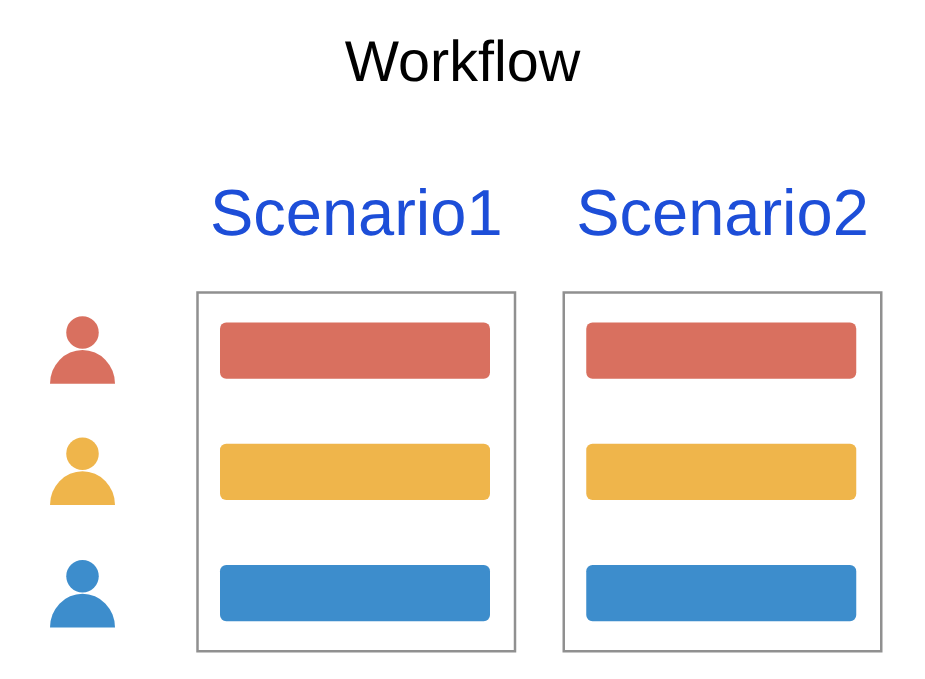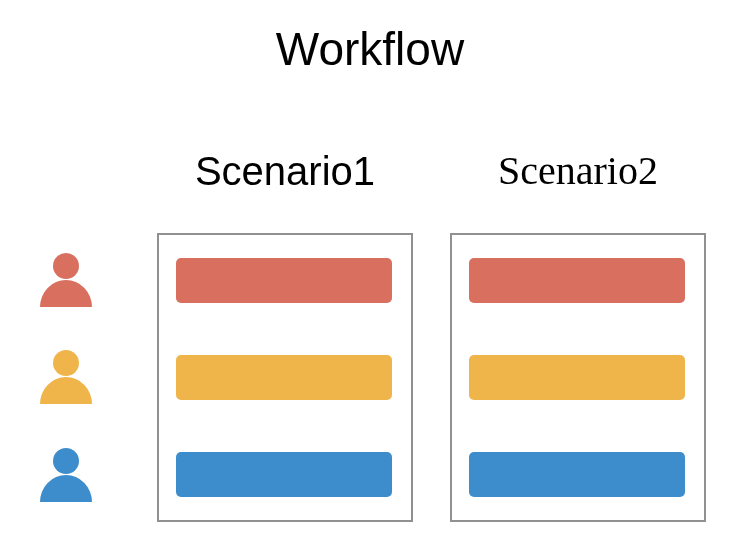--- a/index.html
+++ b/index.html
@@ -34,28 +34,28 @@
     letter-spacing: 0px;
     white-space: nowrap;
   }
 
   
   .column-header {
     position: absolute;
     top: 148px;
     width: 256px;
     text-align: center;
-    font-size: 40px;
+    font-size: 52px;
     font-weight: 400;
     line-height: 46px;
-    color: #000000;
+    color: #1d4ed8;
     white-space: nowrap;
   }
   .column-header.col-0 { left: 157px; }
-  .column-header.col-1 { left: 450px; font-family: Liberation Serif, serif; }
+  .column-header.col-1 { left: 450px; }
 
   
   .actor-column {
     position: absolute;
     left: 0;
     top: 0;
     width: 140px;
     height: 543px;
   }
   .actor-icon {

